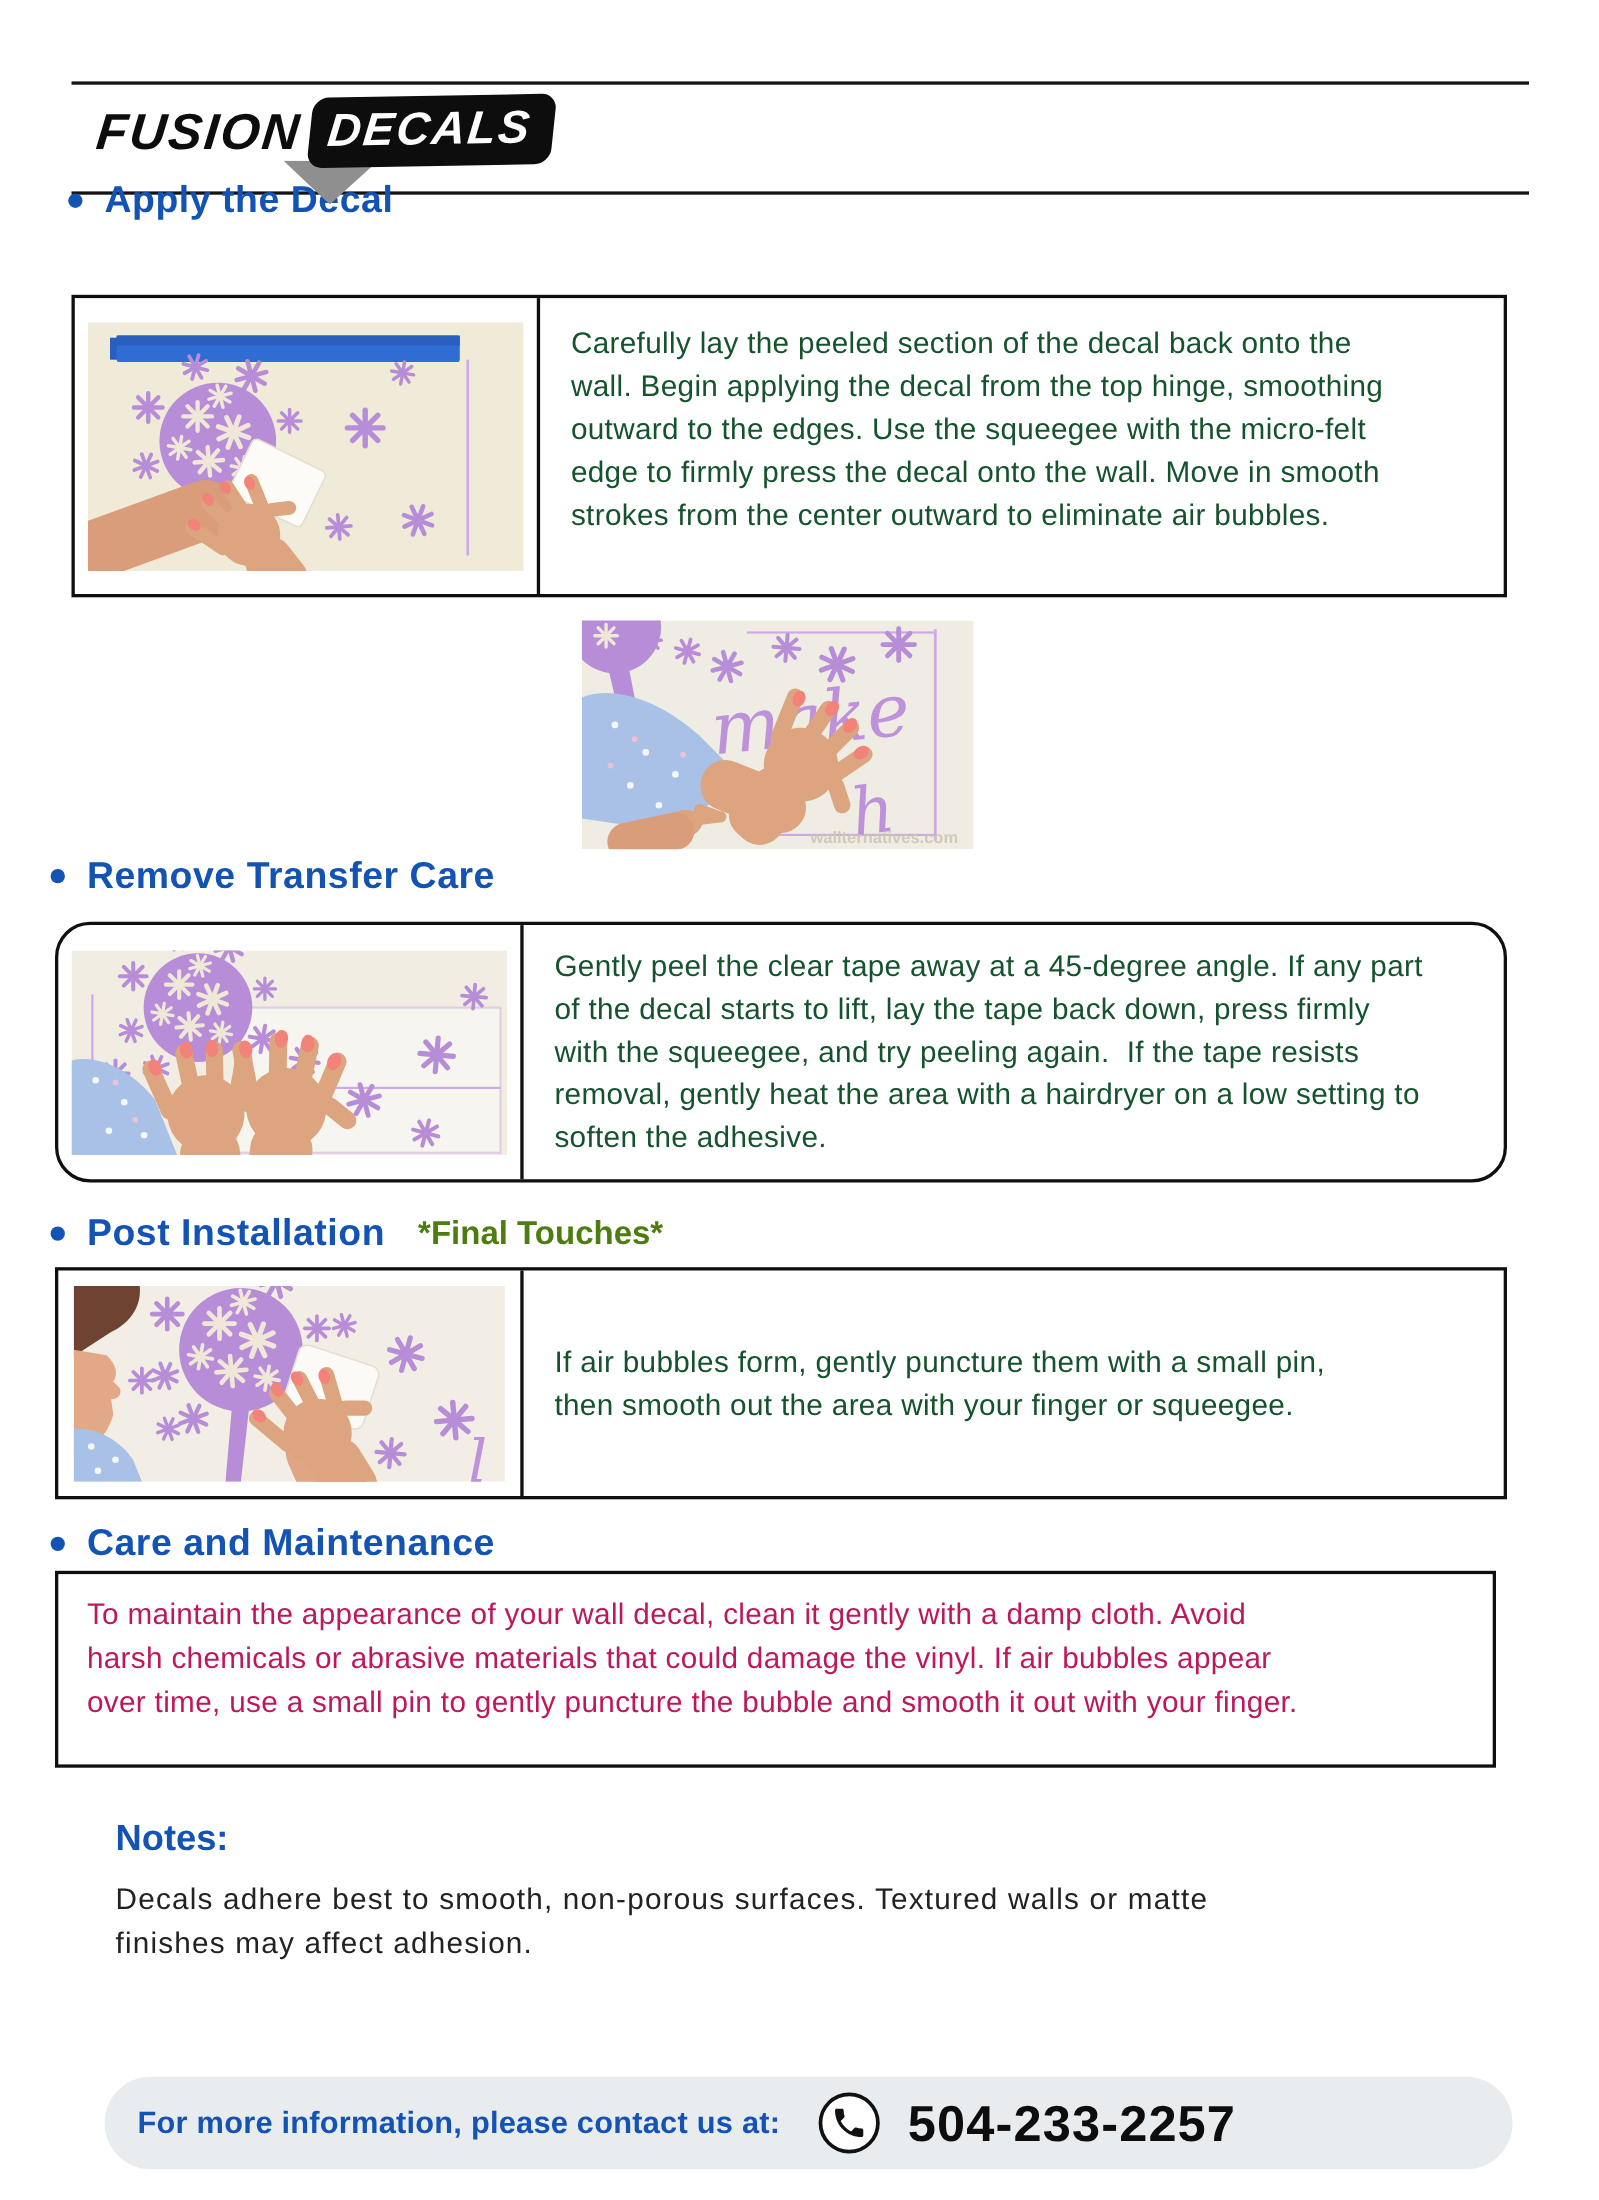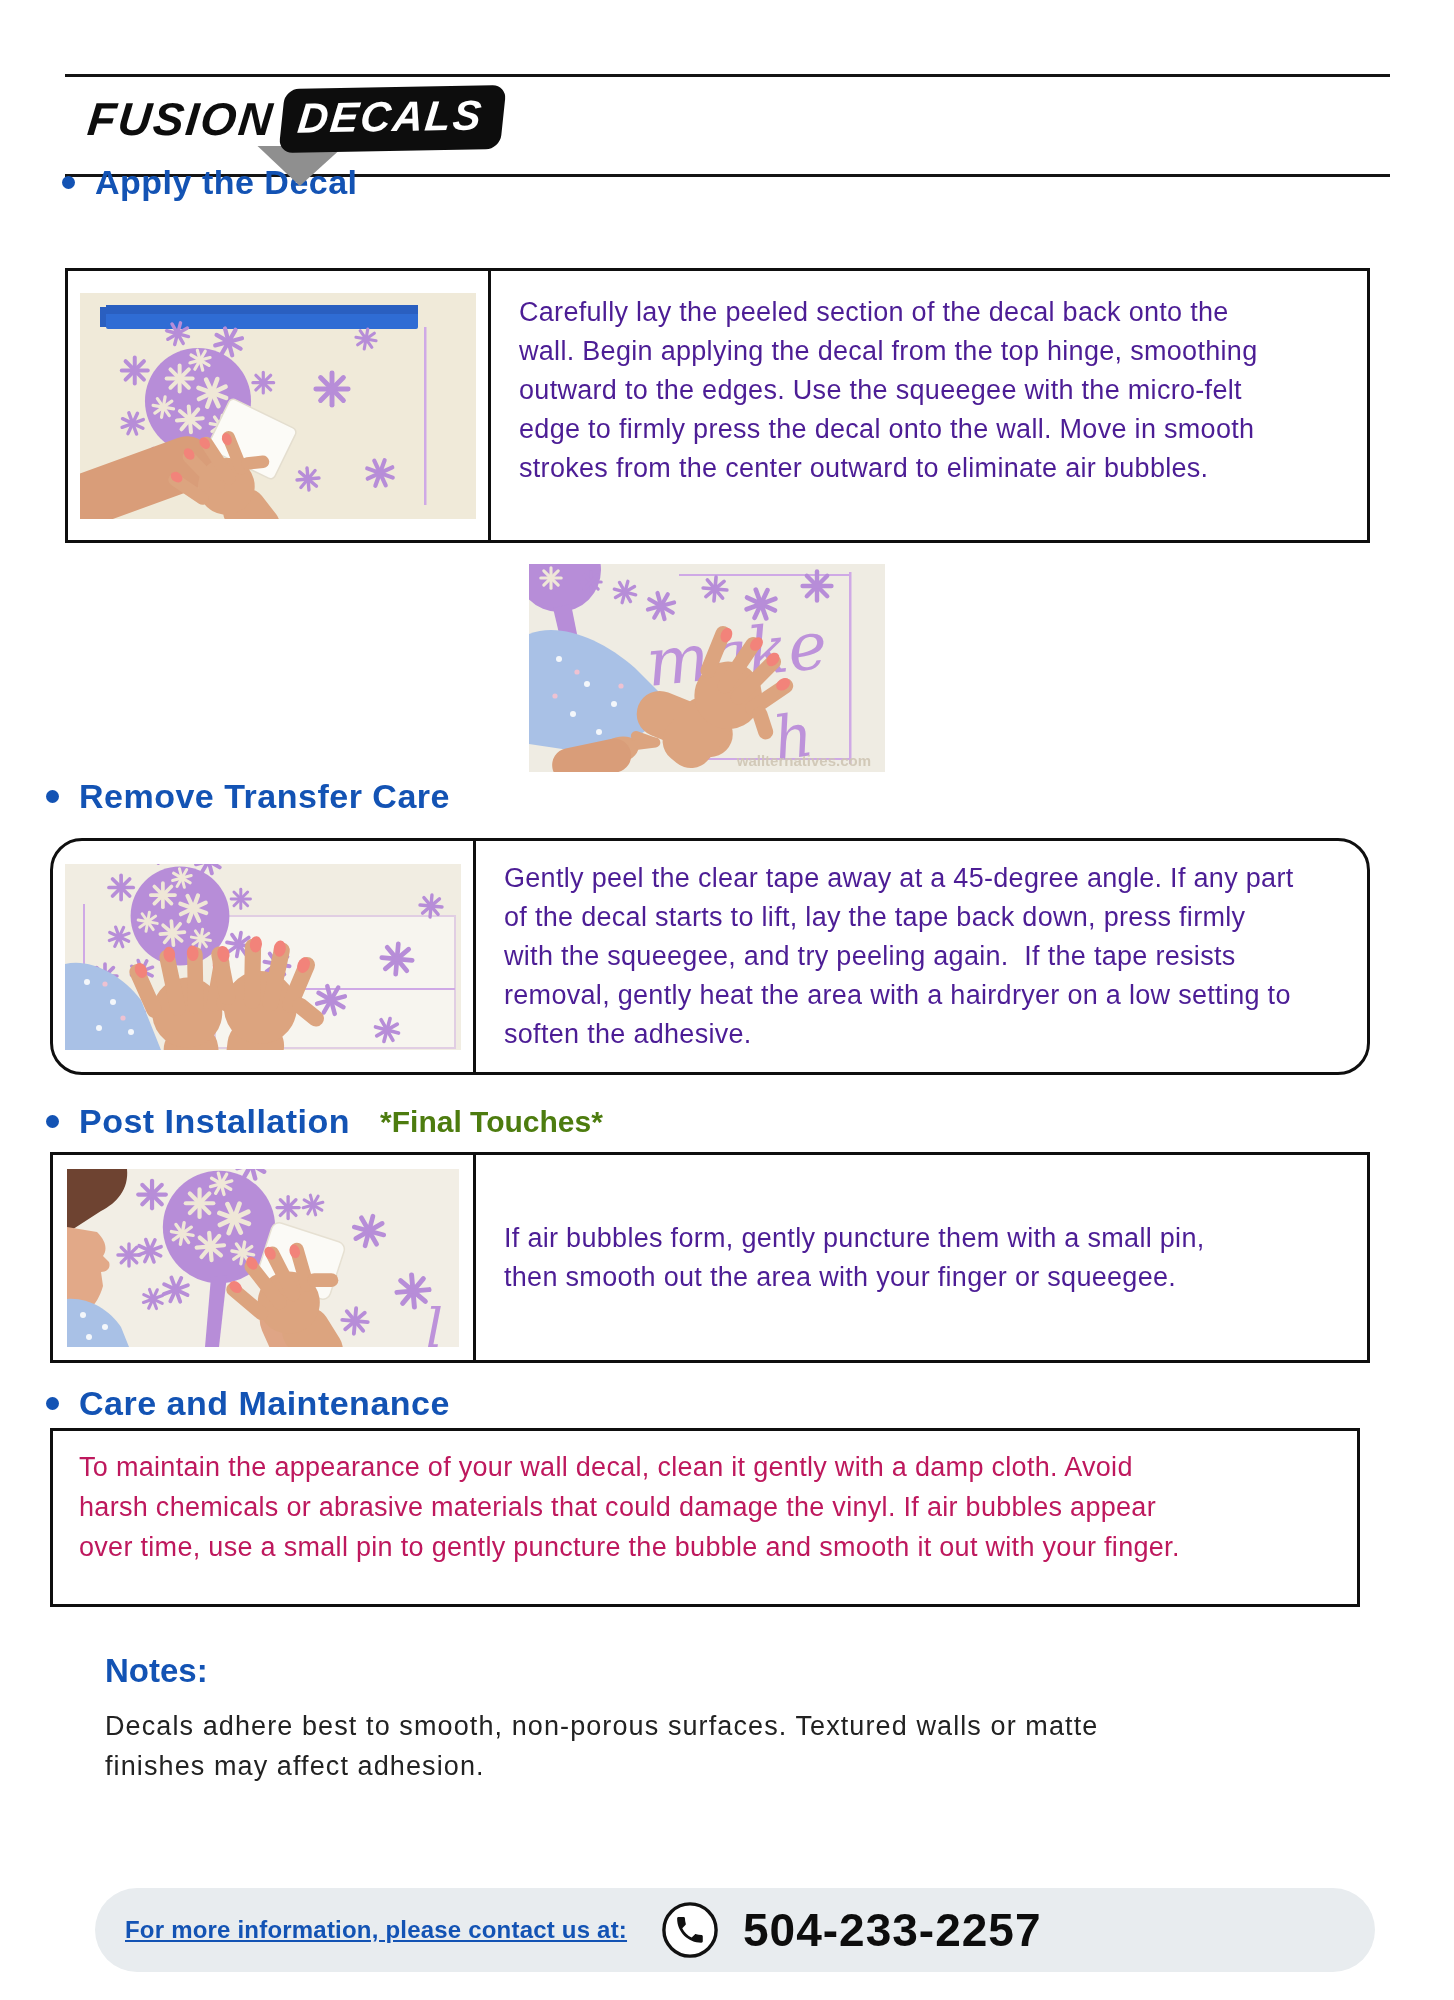--- a/index.html
+++ b/index.html
@@ -27,42 +27,42 @@
   .sec-head .subtitle{color:#4d7c0f;font-size:30px;margin-left:10px;letter-spacing:0;}
   #head-apply{left:62px;top:163px;}
   #head-remove{left:46px;top:777px;}
   #head-post{left:46px;top:1102px;}
   #head-care{left:46px;top:1384px;text-align:center;}
 
   
   .box{position:absolute;border:3px solid #0f0f0f;background:#fff;display:flex;box-sizing:border-box;}
   .img-cell{width:420px;flex:0 0 auto;border-right:3px solid #0f0f0f;display:flex;
             align-items:center;justify-content:center;}
-  .txt-cell{flex:1;padding:22px 28px;font-size:27px;line-height:39px;color:#4c1d95;
+  .txt-cell{flex:1;padding:22px 28px;font-size:27px;line-height:39px;color:#14532d;
             letter-spacing:.3px;white-space:pre-wrap;}
   #box-apply{left:65px;top:268px;width:1305px;height:275px;}
   #box-apply .txt-cell{max-width:745px;}
   #box-remove{left:50px;top:838px;width:1320px;height:237px;border-radius:32px;}
   #box-remove .txt-cell{max-width:790px;padding-top:18px;}
   #box-post{left:50px;top:1152px;width:1320px;height:211px;align-items:stretch;}
   #box-post .txt-cell{max-width:760px;display:flex;align-items:center;}
   #box-care{left:50px;top:1428px;width:1310px;height:179px;display:block;padding:16px 26px;}
   #box-care .txt{font-size:27px;line-height:40px;color:#be185d;letter-spacing:.3px;max-width:1120px;}
 
   .center-photo{position:absolute;left:529px;top:564px;width:356px;height:208px;}
 
   
   .notes-title{position:absolute;left:105px;top:1652px;color:#1353b4;font-weight:700;font-size:33px;}
   .notes-body{position:absolute;left:105px;top:1706px;font-size:27px;line-height:40px;color:#222;
               letter-spacing:1.1px;max-width:1000px;}
 
   
   .footer{position:absolute;left:95px;top:1888px;width:1280px;height:84px;background:#e8ecef;
           border-radius:42px;display:flex;align-items:center;padding:0 30px;box-sizing:border-box;}
-  .footer-label{color:#1353b4;font-weight:700;font-size:24px;letter-spacing:.2px;text-decoration:underline;}
+  .footer-label{color:#1353b4;font-weight:700;font-size:28px;letter-spacing:.2px;}
   .footer-icon{margin-left:34px;width:58px;height:58px;flex:0 0 auto;}
   .footer-phone{margin-left:24px;font-size:46px;font-weight:700;color:#0d0d0d;letter-spacing:1px;text-align:right;}
 
   svg{display:block;}
   .defs-holder{position:absolute;width:0;height:0;overflow:hidden;}
 </style>
 </head>
 <body>
 
 <svg class="defs-holder" aria-hidden="true">

